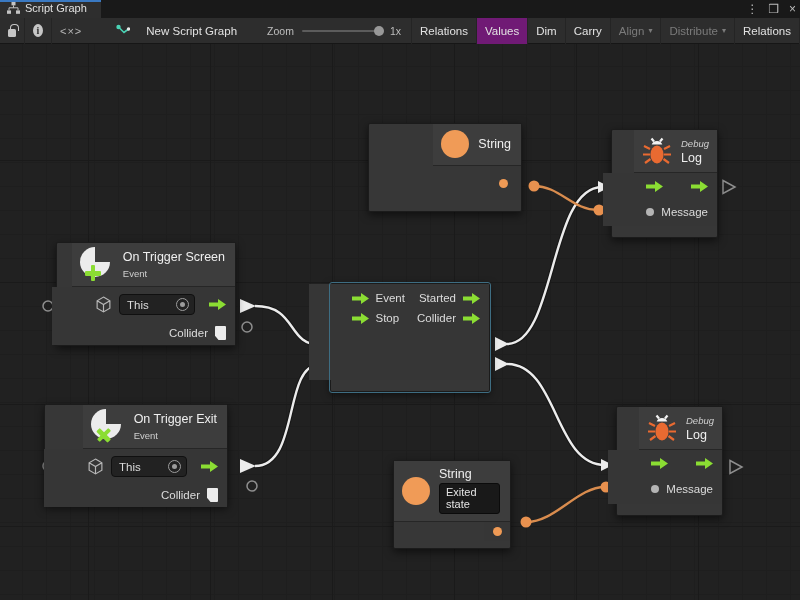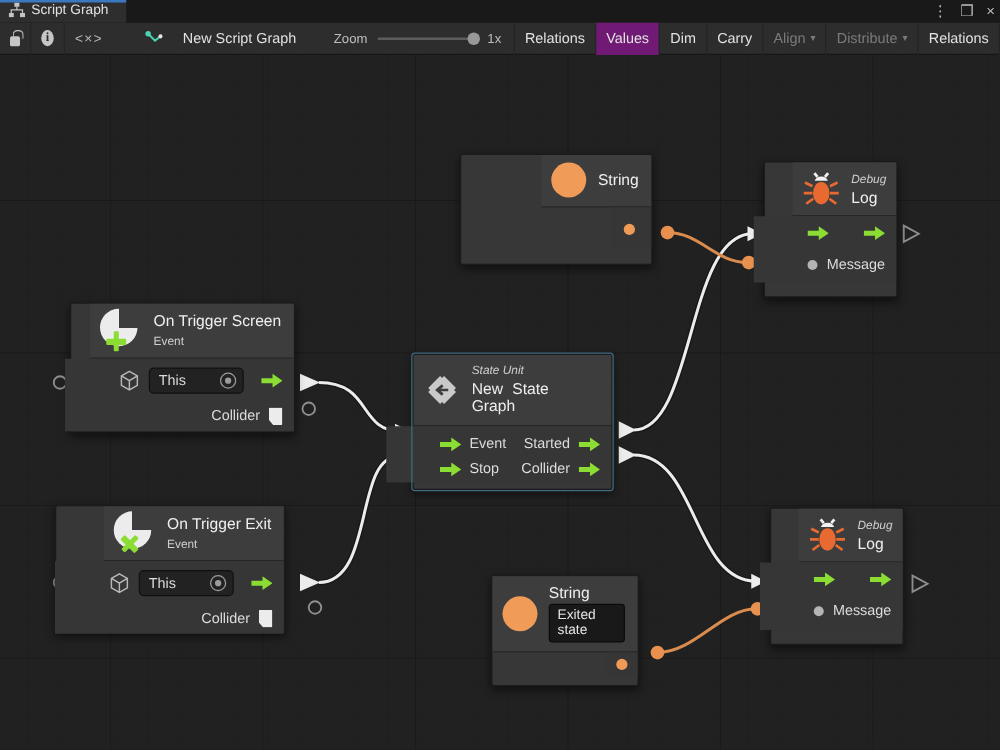--- a/index.html
+++ b/index.html
@@ -293,34 +293,20 @@
       </div>
       <div class="prow" style="justify-content:flex-end;padding-top:6px">
         <span>Collider</span>
         <div class="file-icon"></div>
       </div>
     </div>
     <div class="sec-foot"></div>
   </div>
 
   <div class="node selected" style="left:330px;top:239px;width:160px;height:109px">
-    <div class="sec-head" style="padding:7px 10px 8px 8px">
-      <svg width="30" height="30" viewBox="0 0 30 30">
-        <polygon points="15,2 28,15 15,28 2,15" fill="#c9c9c9"></polygon>
-        <rect x="12" y="-2" width="6" height="6" fill="#3d3d3d" transform="rotate(45 15 1)"></rect>
-        <rect x="12" y="26" width="6" height="6" fill="#3d3d3d" transform="rotate(45 15 29)"></rect>
-        <rect x="-2" y="12" width="6" height="6" fill="#3d3d3d" transform="rotate(45 1 15)"></rect>
-        <rect x="26" y="12" width="6" height="6" fill="#3d3d3d" transform="rotate(45 29 15)"></rect>
-        <path d="M20 15 H12 M15.5 11.2 L11 15 l4.5 3.8" stroke="#3d3d3d" stroke-width="2.2" fill="none"></path>
-      </svg>
-      <div class="hcol">
-        <div class="nkind">State Unit</div>
-        <div class="ntitle wide">New State Graph</div>
-      </div>
-    </div>
     <div class="sec-body" style="padding-top:3px">
       <div class="prow">
         <svg class="fa" width="17" height="11" viewBox="0 0 17 11">
             <path d="M0 3.5h9V0l8 5.5-8 5.5V7.5H0z"></path>
           </svg>
         <span>Event</span>
         <span class="spring"></span>
         <span>Started</span>
         <svg class="fa" width="17" height="11" viewBox="0 0 17 11">
             <path d="M0 3.5h9V0l8 5.5-8 5.5V7.5H0z"></path>

